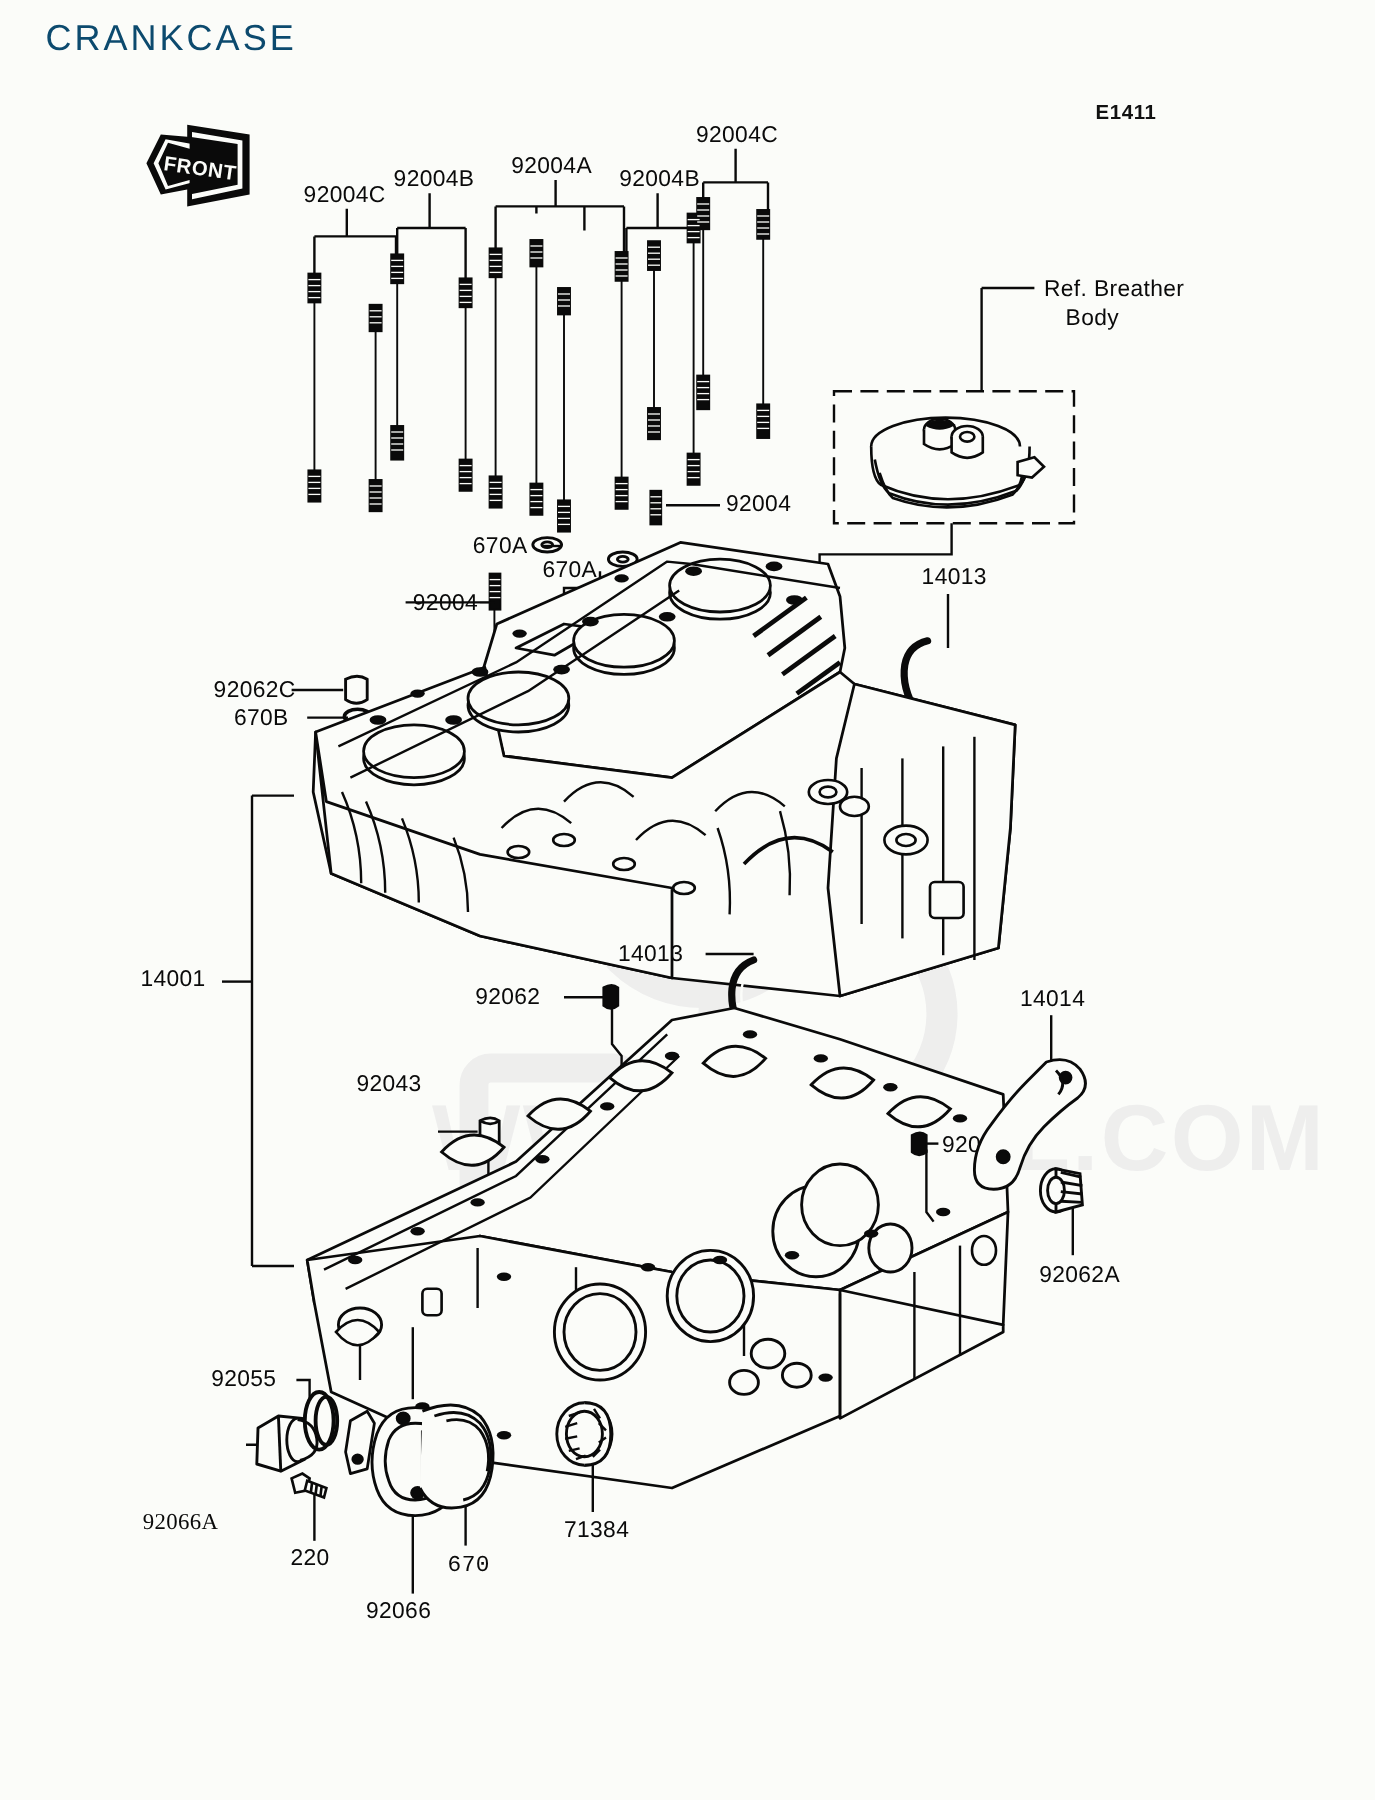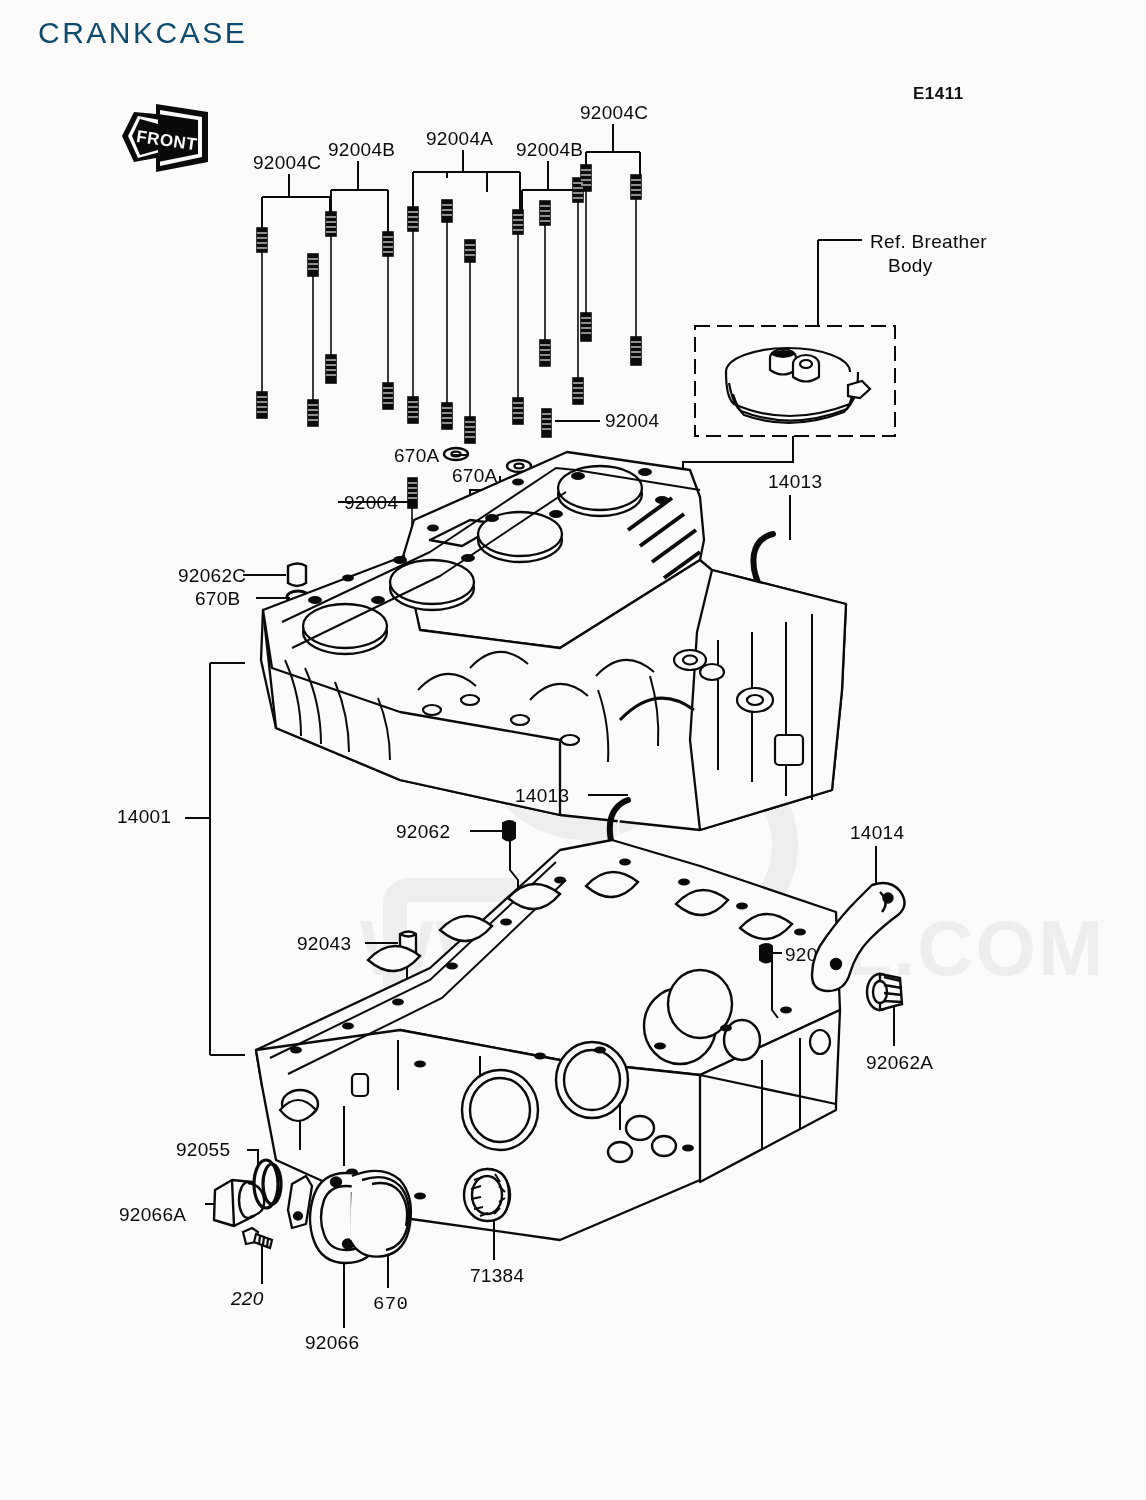--- a/index.html
+++ b/index.html
@@ -452,21 +452,21 @@
     <g stroke="#0a0a0a" stroke-width="2" fill="none">
       <path d="M185 818 L210 818"></path>
       <path d="M210 663 L210 1055"></path>
       <path d="M210 663 L245 663"></path>
       <path d="M210 1055 L245 1055"></path>
     </g>
   </svg>
 
   <div class="lbl" style="left:515px;top:785px;">14013</div>
   <div class="lbl" style="left:396px;top:821px;">92062</div>
-  <div class="lbl" style="left:297px;top:933px;">92043</div>
+  <div class="lbl" style="left:297px;top:893px;">92043</div>
 
   <svg class="layer">
     <g stroke="#0a0a0a" stroke-width="2" fill="none">
       <line x1="588" y1="795" x2="628" y2="795"></line>
       <line x1="470" y1="831" x2="505" y2="831"></line>
       <line x1="365" y1="943" x2="398" y2="943"></line>
 
       <path d="M510 840 L510 870 L518 880 L518 1060"></path>
 
       <path d="M407 955 L407 1010"></path>
@@ -589,22 +589,22 @@
       <path d="M880 974 L900 978 L902 1004 L880 1010 Z"></path>
       <ellipse cx="880" cy="992" rx="7" ry="11"></ellipse>
       <line x1="884" y1="977" x2="901" y2="981"></line>
       <line x1="884" y1="985" x2="902" y2="988"></line>
       <line x1="884" y1="993" x2="902" y2="995"></line>
       <line x1="884" y1="1001" x2="902" y2="1002"></line>
     </g>
   </svg>
 
   <div class="lbl" style="left:176px;top:1139px;">92055</div>
-  <div class="lbl" style="left:119px;top:1204px;">92066A</div>
-  <div class="lbl" style="left:231px;top:1288px;font-style:italic;">220</div>
+  <div class="lbl" style="left:119px;top:1258px;font-family:Liberation Serif, serif;">92066A</div>
+  <div class="lbl" style="left:242px;top:1288px;">220</div>
   <div class="lbl" style="left:305px;top:1332px;">92066</div>
   <div class="lbl" style="left:373px;top:1293px;font-family:Liberation Mono, monospace;">670</div>
   <div class="lbl" style="left:470px;top:1265px;">71384</div>
 
   <svg class="layer">
     <g stroke="#0a0a0a" stroke-width="2" fill="none">
       <path d="M247 1150 L258 1150 L258 1166"></path>
       <line x1="205" y1="1204" x2="250" y2="1204"></line>
       <line x1="262" y1="1240" x2="262" y2="1284"></line>
       <line x1="344" y1="1248" x2="344" y2="1328"></line>

